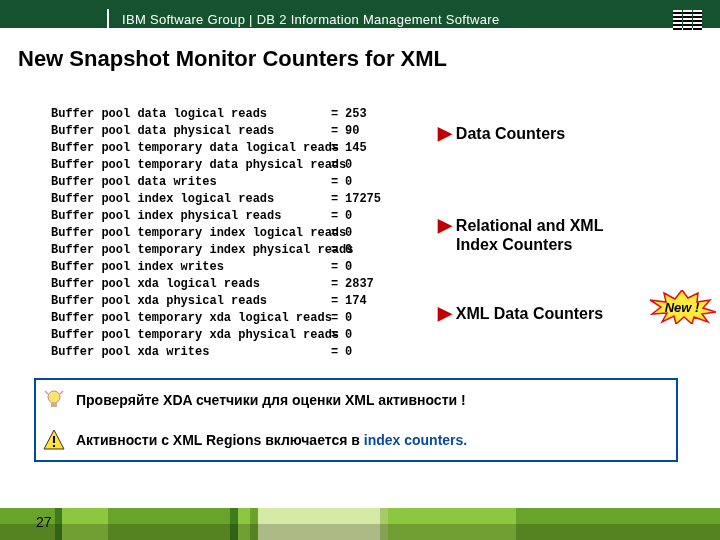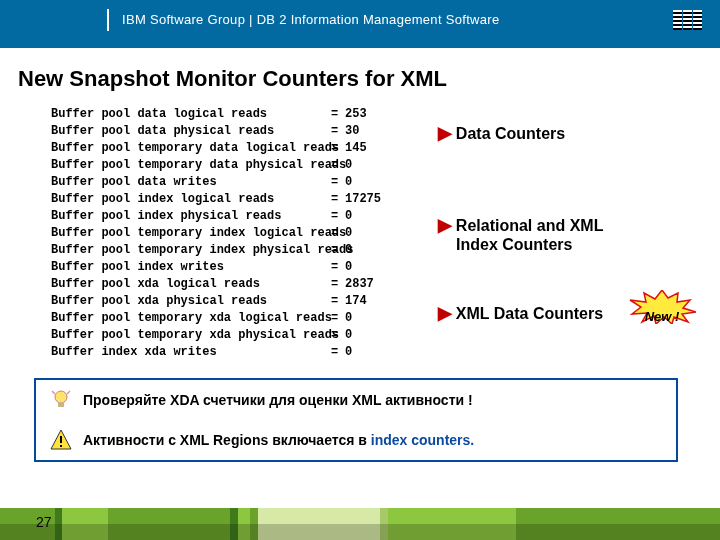--- a/index.html
+++ b/index.html
@@ -1,33 +1,33 @@
 <!DOCTYPE html>
 <html><head>
 <meta charset="utf-8">
 <style>
 html,body{margin:0;padding:0;font-family:Arial,Helvetica,sans-serif;background:#ccc}
 .page{width:720px;height:540px;background:#fff;position:relative;overflow:hidden}
-.header{height:48px;background:#0369a1;color:#fff;position:relative}
+.header{height:28px;background:#14532d;color:#fff;position:relative}
 .header .bar{position:absolute;left:107px;top:9px;width:2px;height:22px;background:#fff}
 .header .text{position:absolute;left:122px;top:12px;font-size:13px;letter-spacing:.3px}
 .ibm-logo{position:absolute;right:18px;top:10px;display:flex;gap:1px}
 .ibm-logo .c{width:9px;height:20px;background:repeating-linear-gradient(#fff 0 2px,#000 2px 4px)}
 .title{font-size:22px;font-weight:bold;color:#000;margin:18px 0 12px 18px}
 .counters{position:absolute;left:51px;top:106px;font-family:"Courier New",monospace;font-size:12px;line-height:17px;font-weight:bold;color:#000}
 .counters .row{white-space:pre}
 .counters .name{display:inline-block;width:280px}
 .counters .eq{display:inline-block;width:14px}
 .annot{position:absolute;font-size:16px;font-weight:bold;color:#000}
 .annot .arrow{color:#c00000;font-size:18px;margin-right:4px;font-weight:bold}
-.newburst{position:absolute;right:24px;top:290px;width:68px;height:34px;display:flex;align-items:flex-end;justify-content:center}
+.newburst{position:absolute;right:4px;top:290px;width:68px;height:34px;display:flex;align-items:center;justify-content:center}
 .newburst svg{position:absolute;left:0;top:0}
 .newburst span{position:relative;font-size:13px;font-weight:bold;font-style:italic;color:#000}
 .notes{position:absolute;left:34px;top:378px;width:640px;border:2px solid #004b9b}
-.note{display:flex;align-items:center;height:40px;padding:0 13px}
+.note{display:flex;align-items:center;height:40px;padding:0 6px}
 .note+.note{border-top:none}
 .note .icn{width:24px;height:24px;margin-right:10px;flex:none;display:flex;align-items:center;justify-content:center}
 .note .txt{font-size:14px;font-weight:bold;color:#000}
 .note .txt .link{color:#0b4aa0}
 .footer{position:absolute;left:0;bottom:0;width:100%;height:40px}
 .footer .stripes{position:absolute;left:0;bottom:0;width:100%;height:32px;background:
  linear-gradient(90deg,
   #6aa329 0 55px,#3f7a1c 55px 62px,
   #8dc63f 62px 108px,#6aa329 108px 116px,
   #6aa329 116px 230px,#3f7a1c 230px 238px,
@@ -50,34 +50,34 @@
       <div class="c"></div>
         <div class="c"></div>
         <div class="c"></div>
     </div>
   </div>
 
   <div class="title">New Snapshot Monitor Counters for XML</div>
 
   <div class="counters">
       <div class="row"><span class="name">Buffer pool data logical reads</span><span class="eq">= </span><span>253</span></div>
-      <div class="row"><span class="name">Buffer pool data physical reads</span><span class="eq">= </span><span>30</span></div>
+      <div class="row"><span class="name">Buffer pool data physical reads</span><span class="eq">= </span><span>90</span></div>
       <div class="row"><span class="name">Buffer pool temporary data logical reads</span><span class="eq">= </span><span>145</span></div>
       <div class="row"><span class="name">Buffer pool temporary data physical reads</span><span class="eq">= </span><span>0</span></div>
       <div class="row"><span class="name">Buffer pool data writes</span><span class="eq">= </span><span>0</span></div>
       <div class="row"><span class="name">Buffer pool index logical reads</span><span class="eq">= </span><span>17275</span></div>
       <div class="row"><span class="name">Buffer pool index physical reads</span><span class="eq">= </span><span>0</span></div>
       <div class="row"><span class="name">Buffer pool temporary index logical reads</span><span class="eq">= </span><span>0</span></div>
       <div class="row"><span class="name">Buffer pool temporary index physical reads</span><span class="eq">= </span><span>0</span></div>
       <div class="row"><span class="name">Buffer pool index writes</span><span class="eq">= </span><span>0</span></div>
       <div class="row"><span class="name">Buffer pool xda logical reads</span><span class="eq">= </span><span>2837</span></div>
       <div class="row"><span class="name">Buffer pool xda physical reads</span><span class="eq">= </span><span>174</span></div>
       <div class="row"><span class="name">Buffer pool temporary xda logical reads</span><span class="eq">= </span><span>0</span></div>
       <div class="row"><span class="name">Buffer pool temporary xda physical reads</span><span class="eq">= </span><span>0</span></div>
-      <div class="row"><span class="name">Buffer index xda writes</span><span class="eq">= </span><span>0</span></div>
+      <div class="row"><span class="name">Buffer pool xda writes</span><span class="eq">= </span><span>0</span></div>
     </div>
 
   <div class="annot" style="left:438px;top:122px">
     <div><span class="arrow">▶</span><span>Data Counters</span></div>
   </div>
 
   <div class="annot" style="left:438px;top:214px">
     <div><span class="arrow">▶</span><span>Relational and XML</span></div>
     <div style="margin-left:18px">Index Counters</div>
   </div>

